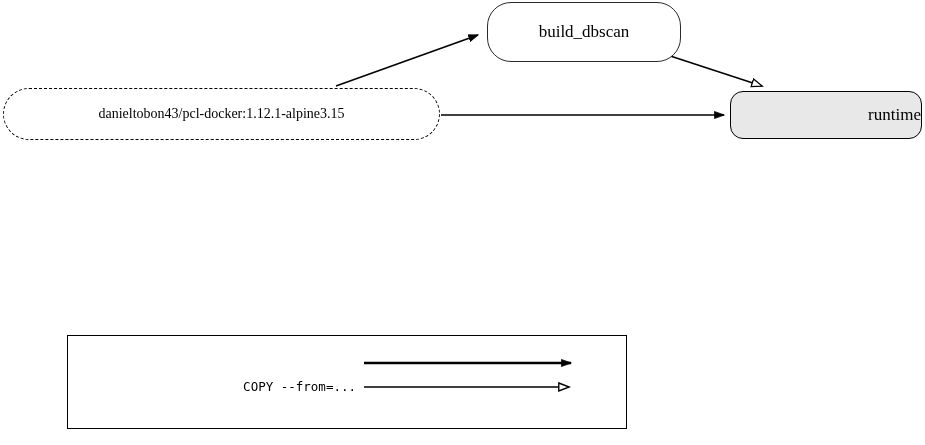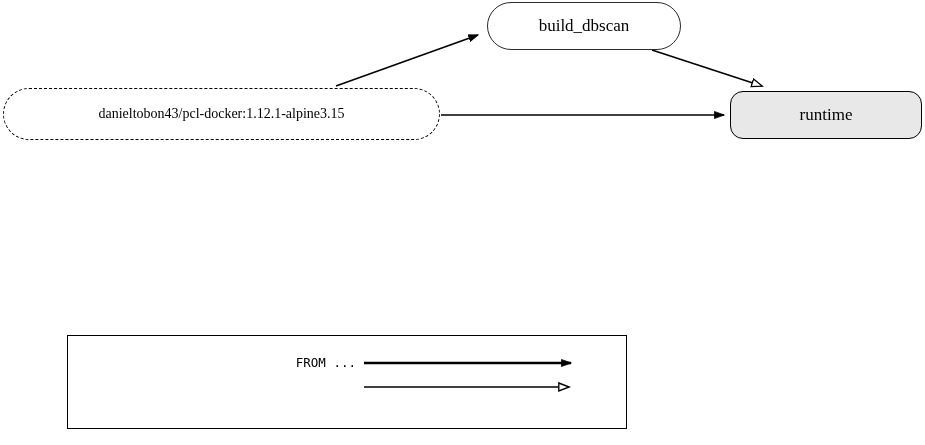--- a/index.html
+++ b/index.html
@@ -43,36 +43,37 @@
     border: 1.4px dashed #000000;
     border-radius: 26px;
     background: #ffffff;
     font-size: 14px;
   }
 
   .node-stage {
     left: 487px;
     top: 2px;
     width: 194px;
-    height: 48px;
+    height: 60px;
     border: 1.6px solid #2b2b2b;
     border-radius: 24px;
     background: #ffffff;
     font-size: 17px;
   }
 
   .node-final {
     left: 730px;
     top: 91px;
     width: 192px;
     height: 48px;
     border: 1.6px solid #000000;
     border-radius: 13px;
     background: #e8e8e8;
     font-size: 17px;
+    justify-content: flex-end;
   }
 
   
   .legend-box {
     position: absolute;
     left: 67px;
     top: 335px;
     width: 560px;
     height: 94px;
     box-sizing: border-box;
@@ -154,29 +155,29 @@
 </div>
 
 <div class="node node-final">
   <span>runtime</span>
 </div>
 
 <div class="legend-box">
   <div class="legend-rows">
 
     <div class="legend-row legend-row-0">
-      <span class="legend-label">FROM ...</span>
       <span class="legend-sample">
         <svg viewBox="0 0 220 22" width="220" height="22" xmlns="http://www.w3.org/2000/svg">
           <line x1="0" y1="11" x2="207" y2="11" stroke="#000000" stroke-width="2.4" marker-end="url(#mk-filled)"></line>
         </svg>
       </span>
     </div>
 
     <div class="legend-row legend-row-1">
+      <span class="legend-label">COPY --from=...</span>
       <span class="legend-sample">
         <svg viewBox="0 0 220 22" width="220" height="22" xmlns="http://www.w3.org/2000/svg">
           <line x1="0" y1="11" x2="205" y2="11" stroke="#000000" stroke-width="1.3" marker-end="url(#mk-hollow)"></line>
         </svg>
       </span>
     </div>
 
 
   </div>
 </div>

